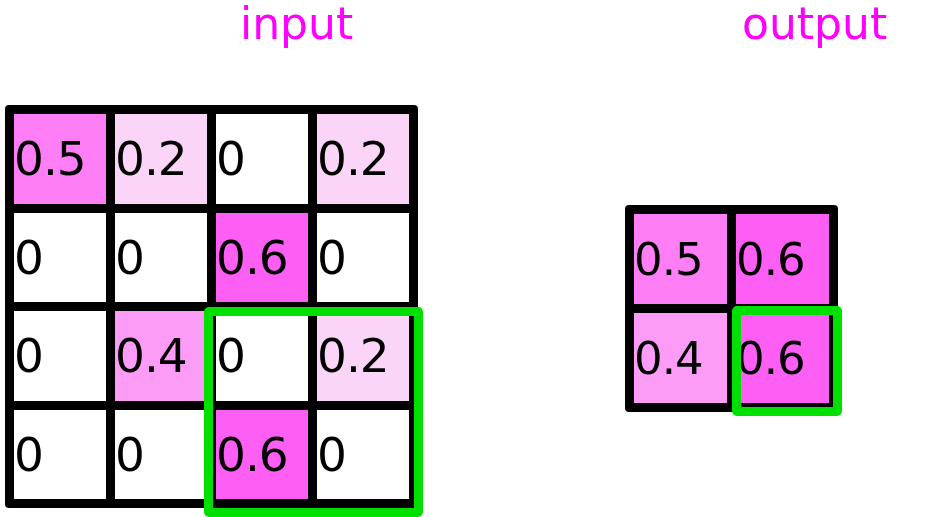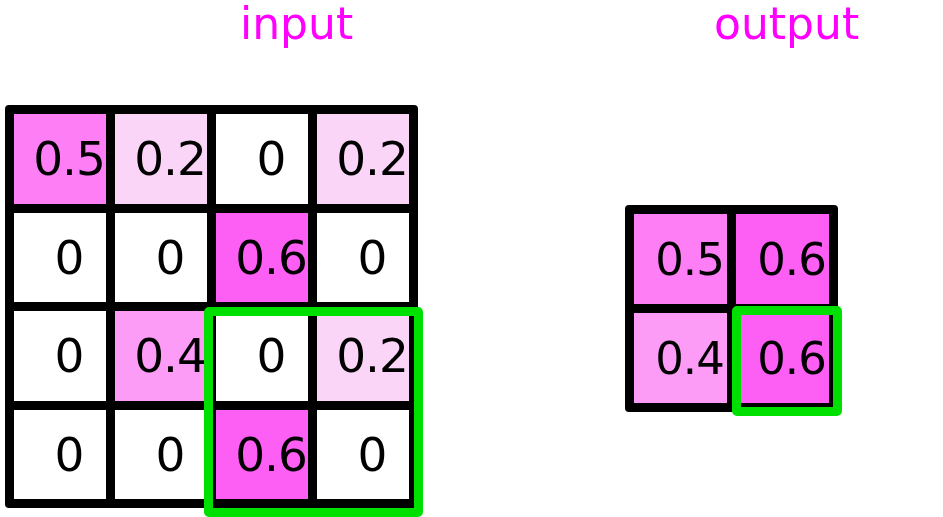--- a/index.html
+++ b/index.html
@@ -32,25 +32,24 @@
     position: absolute;
     background: #000000;
     border-radius: 4px;
     display: grid;
     box-sizing: border-box;
   }
   .cell {
     position: relative;
     display: flex;
     align-items: center;
-    justify-content: center;
+    justify-content: flex-start;
     background: #ffffff;
     box-sizing: border-box;
     overflow: hidden;
-    padding-left: 18px;
   }
   .cell-value {
     font-size: 46px;
     line-height: 1;
     color: #000000;
     white-space: nowrap;
     letter-spacing: -1px;
   }
 
   
@@ -98,21 +97,21 @@
     top: 306px;
     width: 110px;
     height: 110px;
   }
 </style>
 </head>
 <body>
 
 <div class="panel-label" id="label-input" style="color: rgb(255, 0, 255);">input</div>
 
-<div class="panel-label" id="label-output" style="color: rgb(255, 0, 255);">output</div>
+<div class="panel-label" id="label-output" style="color: rgb(255, 0, 255); margin-left: 28px;">output</div>
 
 <div class="grid" id="input-grid" style="background: rgb(0, 0, 0);">
 
   <div class="cell" style="background: rgb(253, 126, 245);">
     <span class="cell-value">0.5</span>
   </div>
   <div class="cell" style="background: rgb(251, 213, 248);">
     <span class="cell-value">0.2</span>
   </div>
   <div class="cell" style="background: rgb(255, 255, 255);">

